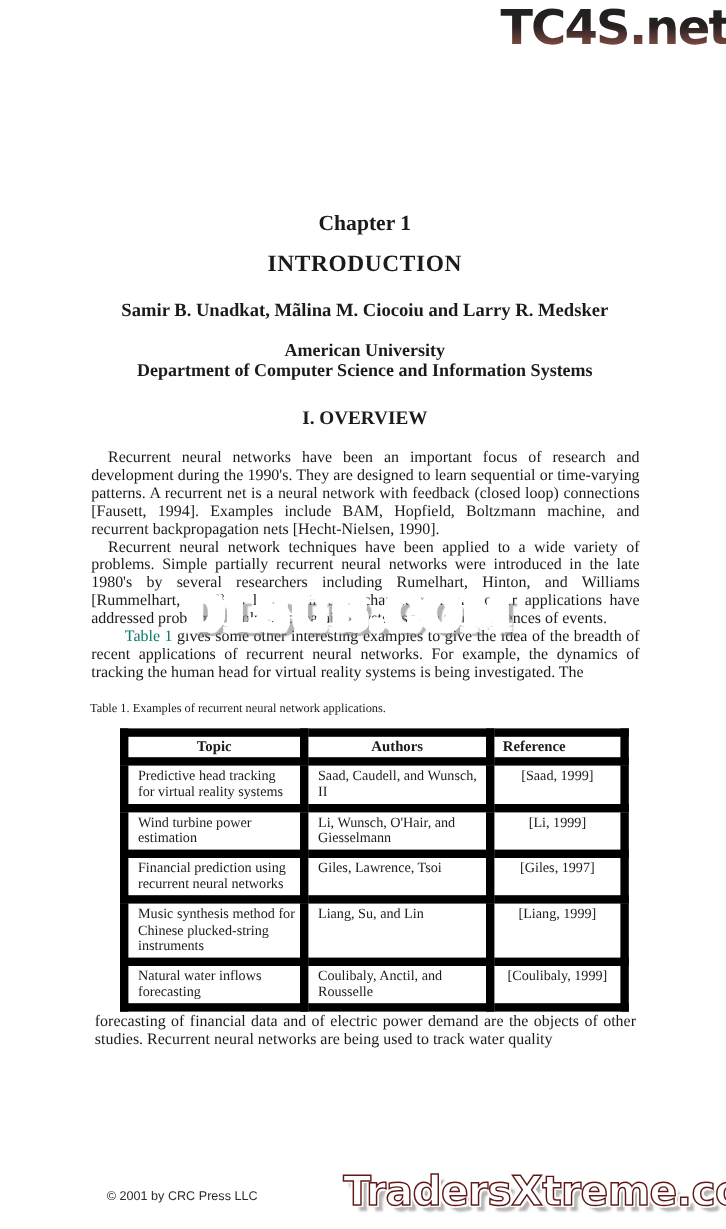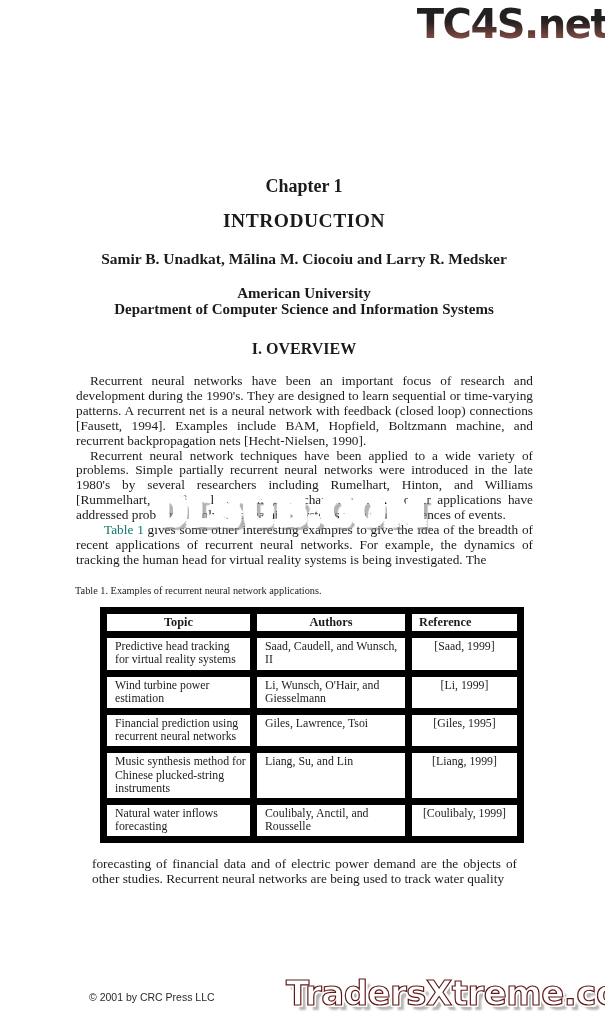--- a/index.html
+++ b/index.html
@@ -50,21 +50,21 @@
   .body-text{
     position:absolute;left:76px;top:374px;width:457px;
     font-size:13.3px;line-height:14.9px;text-align:justify;
   }
   .body-text p{margin:0;text-indent:14px;}
   a.xref{color:#0f766e;text-decoration:none;margin-left:14px;}
   .bottom-para{
     position:absolute;left:76px;top:841px;width:457px;
     font-size:13.3px;line-height:14.9px;text-align:justify;
   }
-  .bottom-para p{margin:16px;}
+  .bottom-para p{margin:3px;}
   
   .tbl-caption{
     position:absolute;left:75px;top:585px;width:458px;
     text-align:left;font-size:10.3px;
   }
   table.apps{
     position:absolute;left:100px;top:607px;
     border-collapse:collapse;table-layout:fixed;width:417px;
     font-size:11.8px;line-height:13.2px;
   }
@@ -125,21 +125,21 @@
       <td class="ref">[Saad, 1999]</td>
     </tr>
     <tr>
       <td>Wind turbine power estimation</td>
       <td>Li, Wunsch, O'Hair, and Giesselmann</td>
       <td class="ref">[Li, 1999]</td>
     </tr>
     <tr>
       <td>Financial prediction using recurrent neural networks</td>
       <td>Giles, Lawrence, Tsoi</td>
-      <td class="ref">[Giles, 1995]</td>
+      <td class="ref">[Giles, 1997]</td>
     </tr>
     <tr>
       <td>Music synthesis method for Chinese plucked-string instruments</td>
       <td>Liang, Su, and Lin</td>
       <td class="ref">[Liang, 1999]</td>
     </tr>
     <tr>
       <td>Natural water inflows forecasting</td>
       <td>Coulibaly, Anctil, and Rousselle</td>
       <td class="ref">[Coulibaly, 1999]</td>

